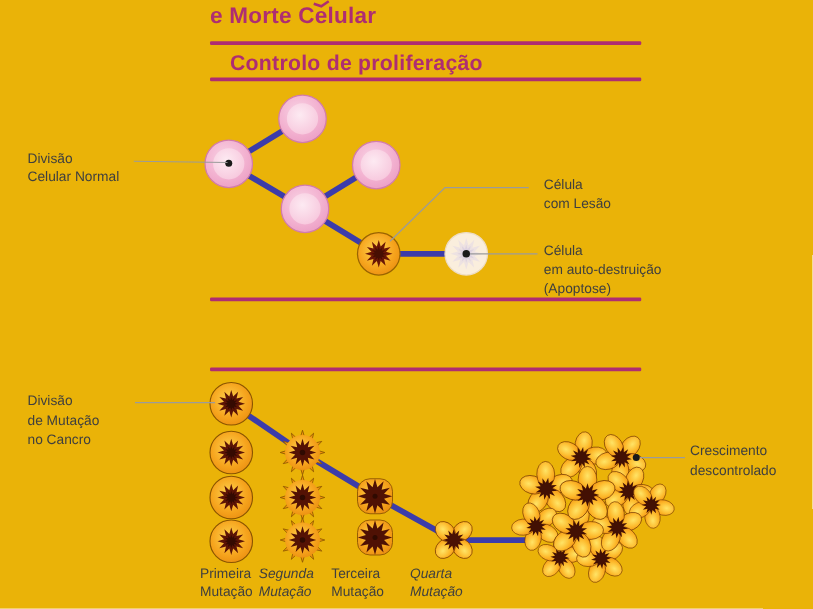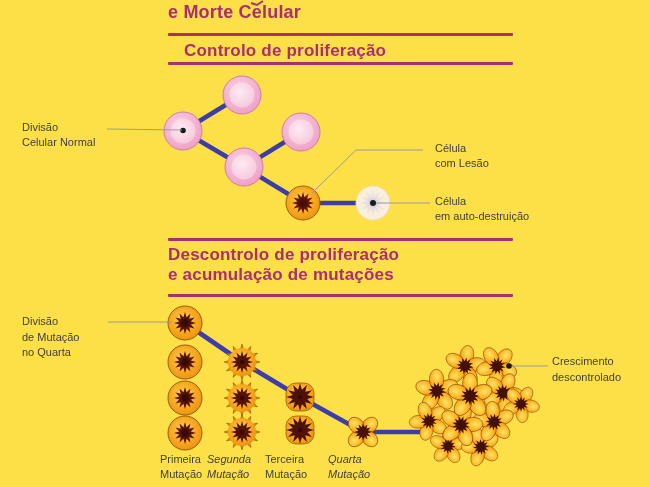--- a/index.html
+++ b/index.html
@@ -2,21 +2,21 @@
 <html style="--magenta: #ae2d72; --connector-blue: #3c3caa; --label-gray: #3f3f3f; --leader-gray: #9b9b9b; --normal-cell-pink: #f3b3d1; --damaged-cell-orange: #f6a41d; --mutation-core-brown: #5c1405; --apoptosis-cream: #faeedd;"><head>
 <meta charset="utf-8">
 <style>
   :root{
     --magenta:#ae2d72;
     --connector-blue:#3c3caa;
     --label-gray:#3f3f3f;
     --leader-gray:#9b9b9b;
   }
   html,body{margin:0;padding:0;background:#fff;}
-  .stage{position:relative;width:650px;height:487px;background:#fde047;overflow:hidden;
+  .stage{position:relative;width:650px;height:487px;background:#eab308;overflow:hidden;
          font-family:"Liberation Sans",sans-serif;}
   .heading{position:absolute;font-weight:bold;color:var(--magenta);
            font-family:"Liberation Sans",sans-serif;letter-spacing:.2px;}
   .page-title{left:168px;top:2px;font-size:18px;}
   .sec1{left:184px;top:41px;font-size:17px;}
   .sec2{left:168px;top:245px;font-size:17px;line-height:20px;}
   .rule{position:absolute;left:168px;width:345px;height:3px;background:var(--magenta);border-radius:1px;}
   .rule1{top:33px;}
   .rule2{top:62px;height:2.5px;}
   .rule3{top:238px;}
@@ -38,42 +38,39 @@
 </head>
 <body>
 
 <div class="stage">
 
   <div class="heading page-title">e Morte Celular</div>
   <div class="rule rule1"></div>
   <div class="heading sec1">Controlo de proliferação</div>
   <div class="rule rule2"></div>
   <div class="rule rule3"></div>
-  <div class="heading sec2">
-    <div>Descontrolo de proliferação</div>
-    <div>e acumulação de mutações</div>
-  </div>
   <div class="rule rule4"></div>
 
   <div class="label center lbl-normal">
     <div>Divisão</div>
     <div>Celular Normal</div>
   </div>
   <div class="label lbl-lesion">
     <div>Célula</div>
     <div>com Lesão</div>
   </div>
   <div class="label lbl-apopt">
     <div>Célula</div>
     <div>em auto-destruição</div>
+    <div>(Apoptose)</div>
   </div>
   <div class="label center lbl-cancer">
     <div>Divisão</div>
     <div>de Mutação</div>
-    <div>no Quarta</div>
+    <div>no Cancro</div>
   </div>
   <div class="label center lbl-mut m1">
     <div>Primeira</div>
     <div>Mutação</div>
   </div>
   <div class="label center lbl-mut m2">
     <div>Segunda</div>
     <div>Mutação</div>
   </div>
   <div class="label center lbl-mut m3">

